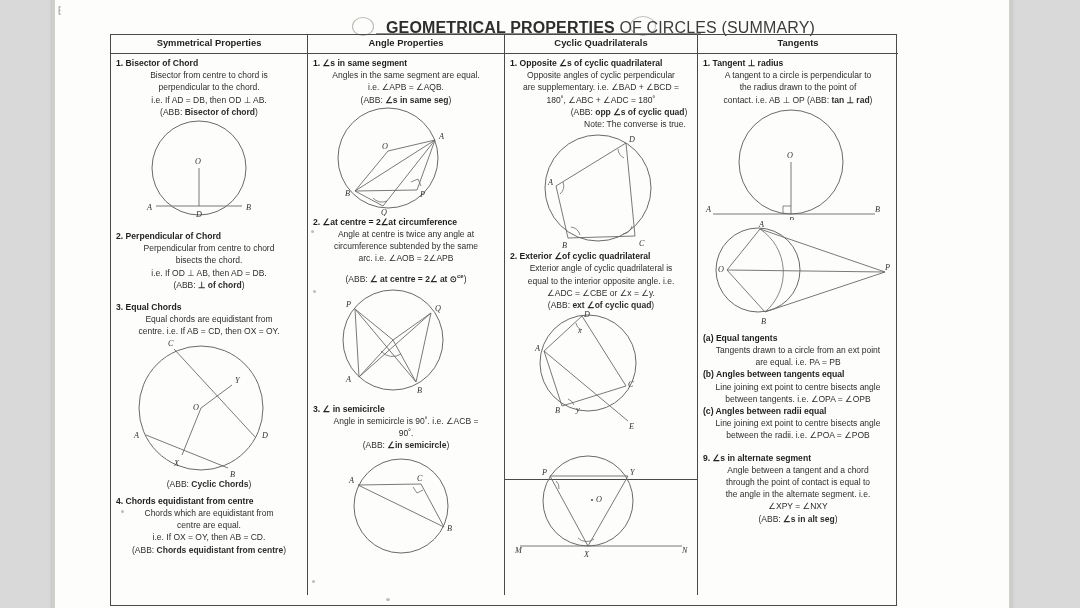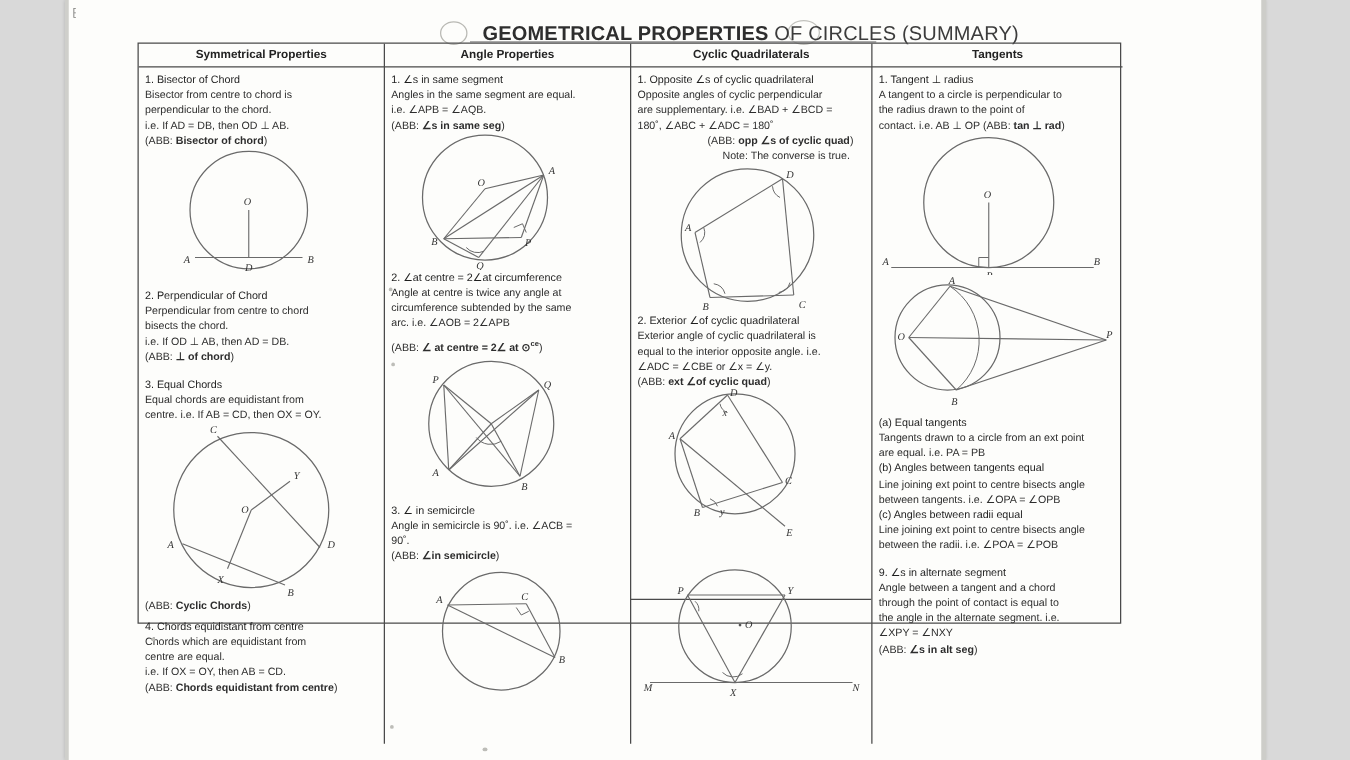--- a/index.html
+++ b/index.html
@@ -41,39 +41,39 @@
     background:transparent;
   }
   .smudge2{
     position:absolute;left:630px;top:16px;width:24px;height:18px;
     border:1.3px solid #c2c2bd;border-radius:50%;
     background:#fdfdfb;
   }
 
   
   .table{
-    position:absolute;left:110px;top:34px;width:787px;height:465px;
+    position:absolute;left:110px;top:34px;width:787px;height:572px;
     border:1px solid #4a4a4a;
     box-sizing:border-box;
   }
   .vline{position:absolute;top:0;width:1px;height:560px;background:#4a4a4a;}
   .hline{position:absolute;left:0;width:787px;height:1px;background:#4a4a4a;}
 
   .col{position:absolute;top:0;box-sizing:border-box;}
   .col-head{
     position:absolute;top:2px;width:100%;text-align:center;
     font-size:9.4px;font-weight:bold;color:#222;
   }
   .cbody{
     position:absolute;top:19px;left:0;right:0;bottom:0;
     padding:3px 5px 0 5px;
   }
   .blk{margin-bottom:0px;}
-  .ttl{font-size:8.6px;font-weight:normal;color:#1e1e1e;line-height:12.2px;}
-  .txt{font-size:8.5px;color:#2d2d2d;line-height:12.2px;}
+  .ttl{font-size:8.6px;font-weight:bold;color:#1e1e1e;line-height:12.2px;}
+  .txt{font-size:8.5px;color:#2d2d2d;line-height:12.2px;text-align:center;}
   .bb{font-weight:bold;}
   .gap{height:10px;}
   .sgap{height:5px;}
   .ind{padding-left:56px;}
   .ind2{padding-left:68px;}
 
   
   .dia{position:relative;}
   svg{display:block;}
   .lbl{font-family:"Liberation Serif", serif;font-style:italic;font-size:8.2px;fill:#333;}

